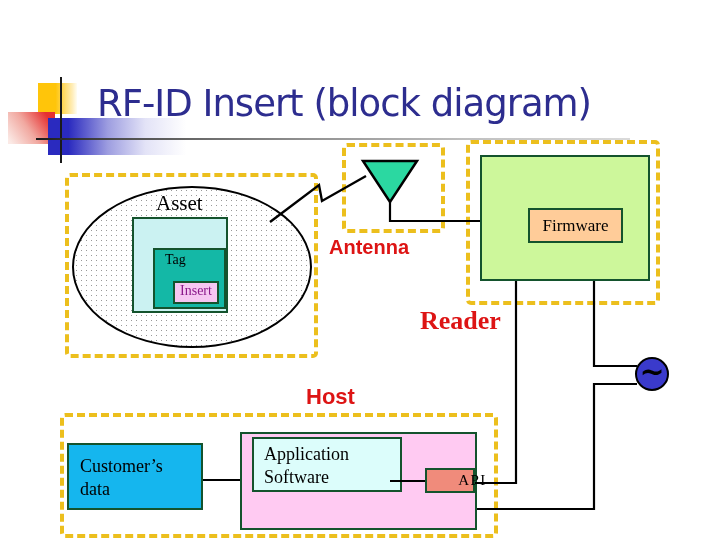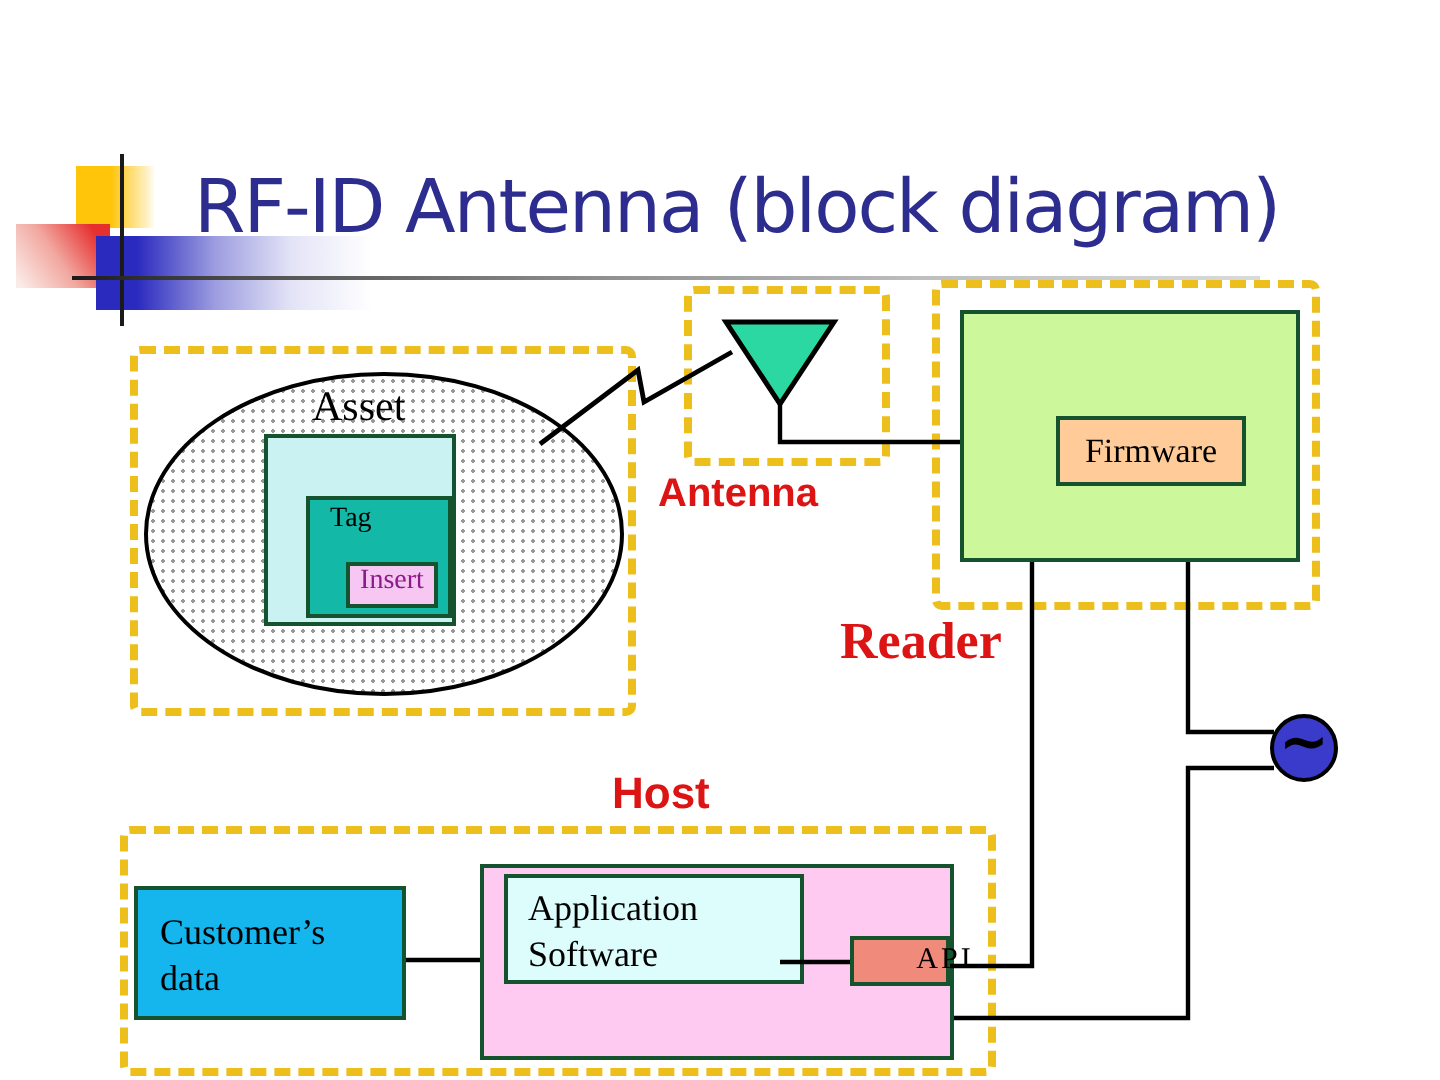--- a/index.html
+++ b/index.html
@@ -76,21 +76,21 @@
 <body>
 
 <div class="slide">
 
   <div class="deco deco-yellow"></div>
   <div class="deco deco-red"></div>
   <div class="deco deco-blue"></div>
   <div class="deco deco-vline"></div>
   <div class="deco deco-hline"></div>
 
-  <h1 class="title">RF-ID Antenna (block diagram)</h1>
+  <h1 class="title">RF-ID Insert (block diagram)</h1>
 
   <div class="dashed g-asset"></div>
   <div class="dashed g-antenna"></div>
   <div class="dashed g-reader"></div>
   <div class="dashed g-host"></div>
 
   <div class="lbl lbl-antenna">Antenna</div>
   <div class="lbl lbl-reader">Reader</div>
   <div class="lbl lbl-host">Host</div>
 

